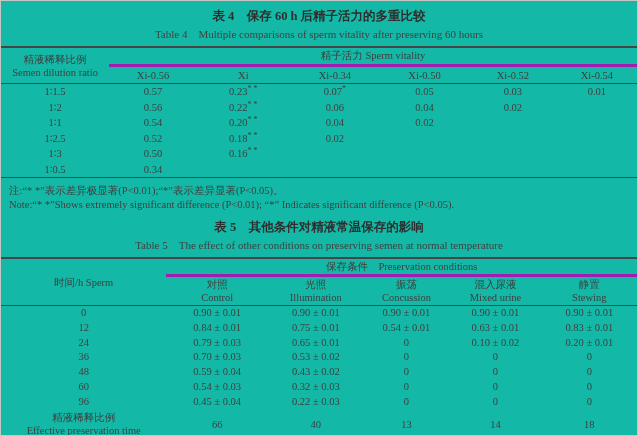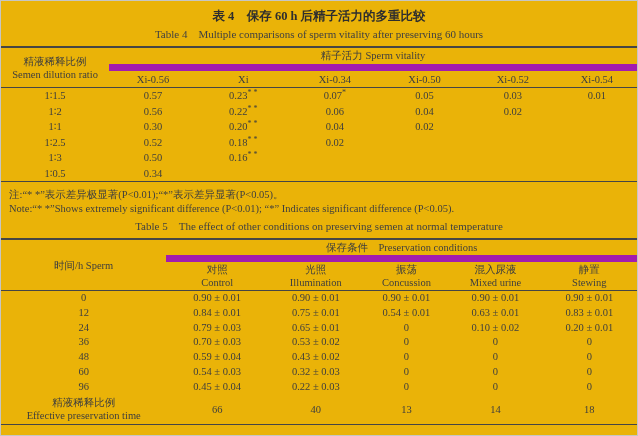--- a/index.html
+++ b/index.html
@@ -7,21 +7,21 @@
     width:638px;height:436px;
     background:#fbfbf8;
     font-family:"Liberation Serif","DejaVu Serif",serif;
     color:#3e3e3e;
     -webkit-font-smoothing:antialiased;
   }
   .page{
     box-sizing:border-box;
     width:638px;height:436px;
     border:1px solid #c6c6c3;
-    background:#eab308;
+    background:#14b8a6;
     overflow:hidden;
     padding-top:5px;
   }
   .title-zh{
     text-align:center;
     font-weight:bold;
     font-size:12.5px;
     color:#2e2e2e;
     line-height:16px;
     margin-top:2px;
@@ -43,21 +43,21 @@
     padding:0;
     font-weight:normal;
     text-align:center;
     font-size:10.5px;
     color:#3e3e3e;
     white-space:nowrap;
     overflow:hidden;
   }
   
   thead tr.toprow th{border-top:2px solid #454545;}
-  th.span-th{border-bottom:7px solid #a21caf;text-align:center;}
+  th.span-th{border-bottom:3px solid #a21caf;text-align:center;}
   tr.subhead th{border-bottom:1.5px solid #454545;}
   th.col1-th{border-bottom:1.5px solid #454545;}
   tbody.closed tr:last-child td{border-bottom:1.5px solid #454545;}
   tfoot td{border-bottom:1.5px solid #454545;}
   
   #table4 thead tr.toprow th{height:16px;line-height:16px;}
   #table4 tr.subhead th{height:16px;line-height:15px;}
   #table4 tbody td{height:15.5px;line-height:15.5px;}
   #table4 th.col1-th{line-height:14px;}
   
@@ -125,21 +125,21 @@
           <td>1∶2</td>
           <td>0.56</td>
           <td>0.22<sup>* *</sup></td>
           <td>0.06</td>
           <td>0.04</td>
           <td>0.02</td>
           <td></td>
         </tr>
         <tr>
           <td>1∶1</td>
-          <td>0.30</td>
+          <td>0.54</td>
           <td>0.20<sup>* *</sup></td>
           <td>0.04</td>
           <td>0.02</td>
           <td></td>
           <td></td>
         </tr>
         <tr>
           <td>1∶2.5</td>
           <td>0.52</td>
           <td>0.18<sup>* *</sup></td>
@@ -167,20 +167,21 @@
           <td></td>
         </tr>
       </tbody>
   </table>
 
   <div class="notes">
     <div class="p">注:“* *”表示差异极显著(P&lt;0.01);“*”表示差异显著(P&lt;0.05)。</div>
     <div class="p">Note:“* *”Shows extremely significant difference (P&lt;0.01); “*” Indicates significant difference (P&lt;0.05).</div>
   </div>
 
+  <div class="title-zh" style="margin-top:7px;">表 5　其他条件对精液常温保存的影响</div>
   <div class="title-en">Table 5　The effect of other conditions on preserving semen at normal temperature</div>
 
   <table id="table5">
     <colgroup>
       <col style="width:26%">
         <col style="width:16%">
         <col style="width:15%">
       <col style="width:13.5%">
         <col style="width:14.5%">
         <col style="width:15%">

